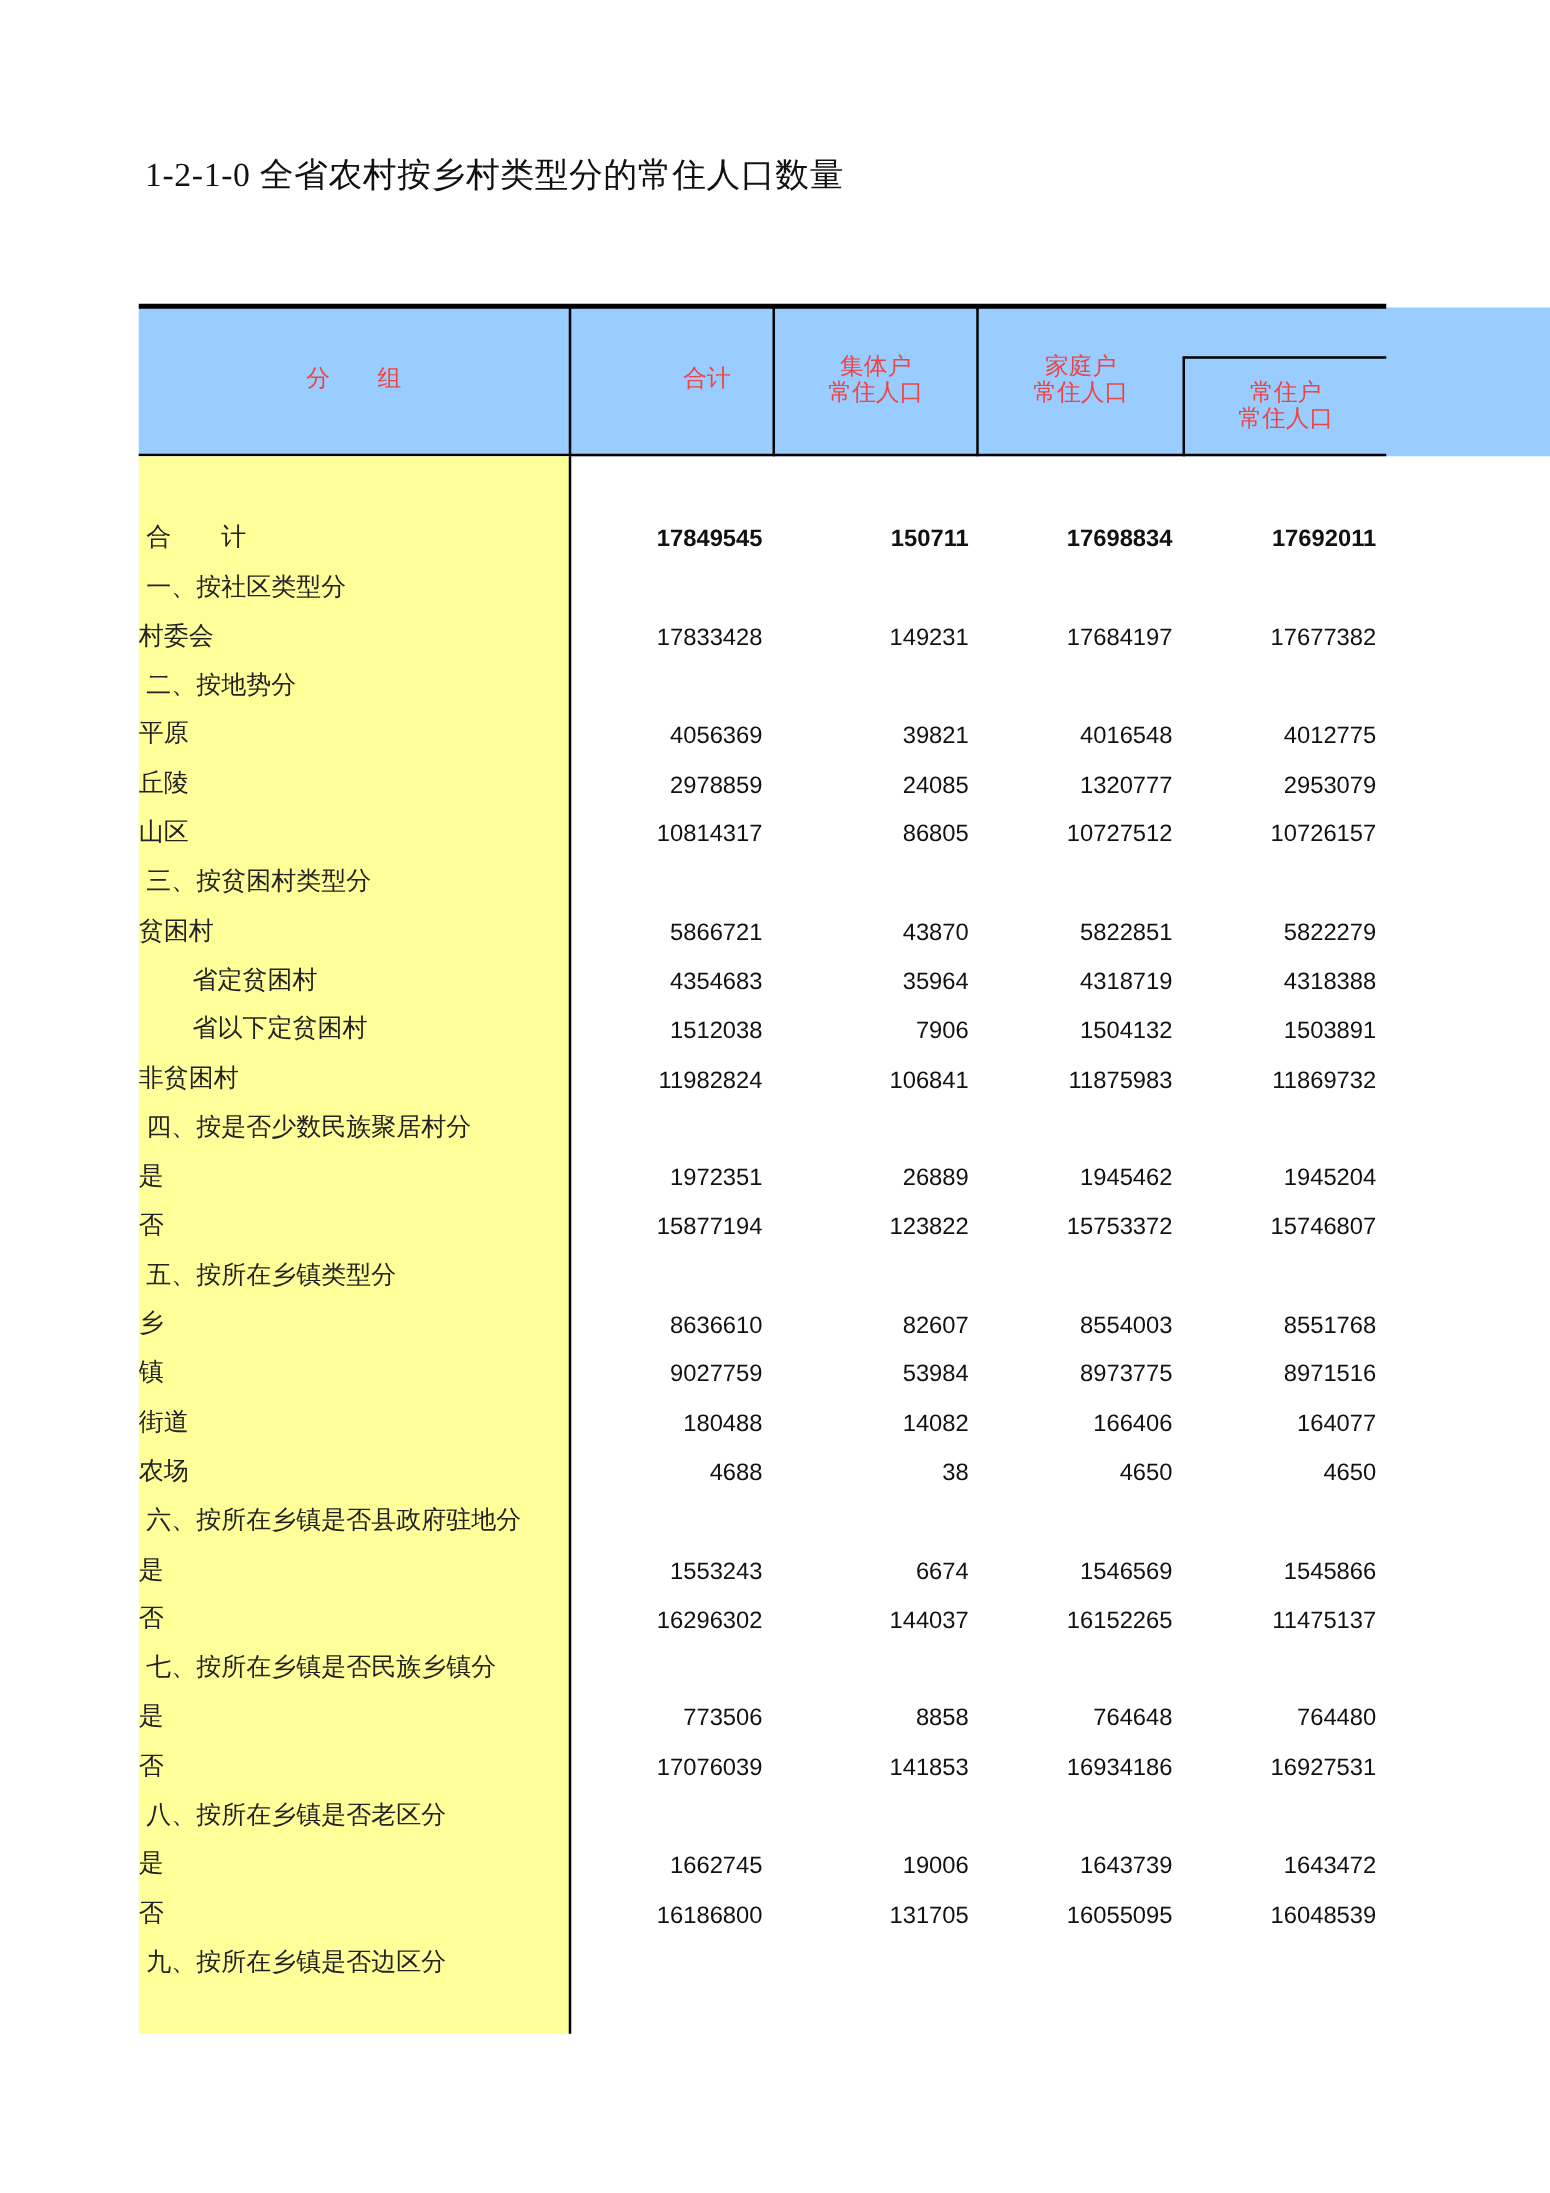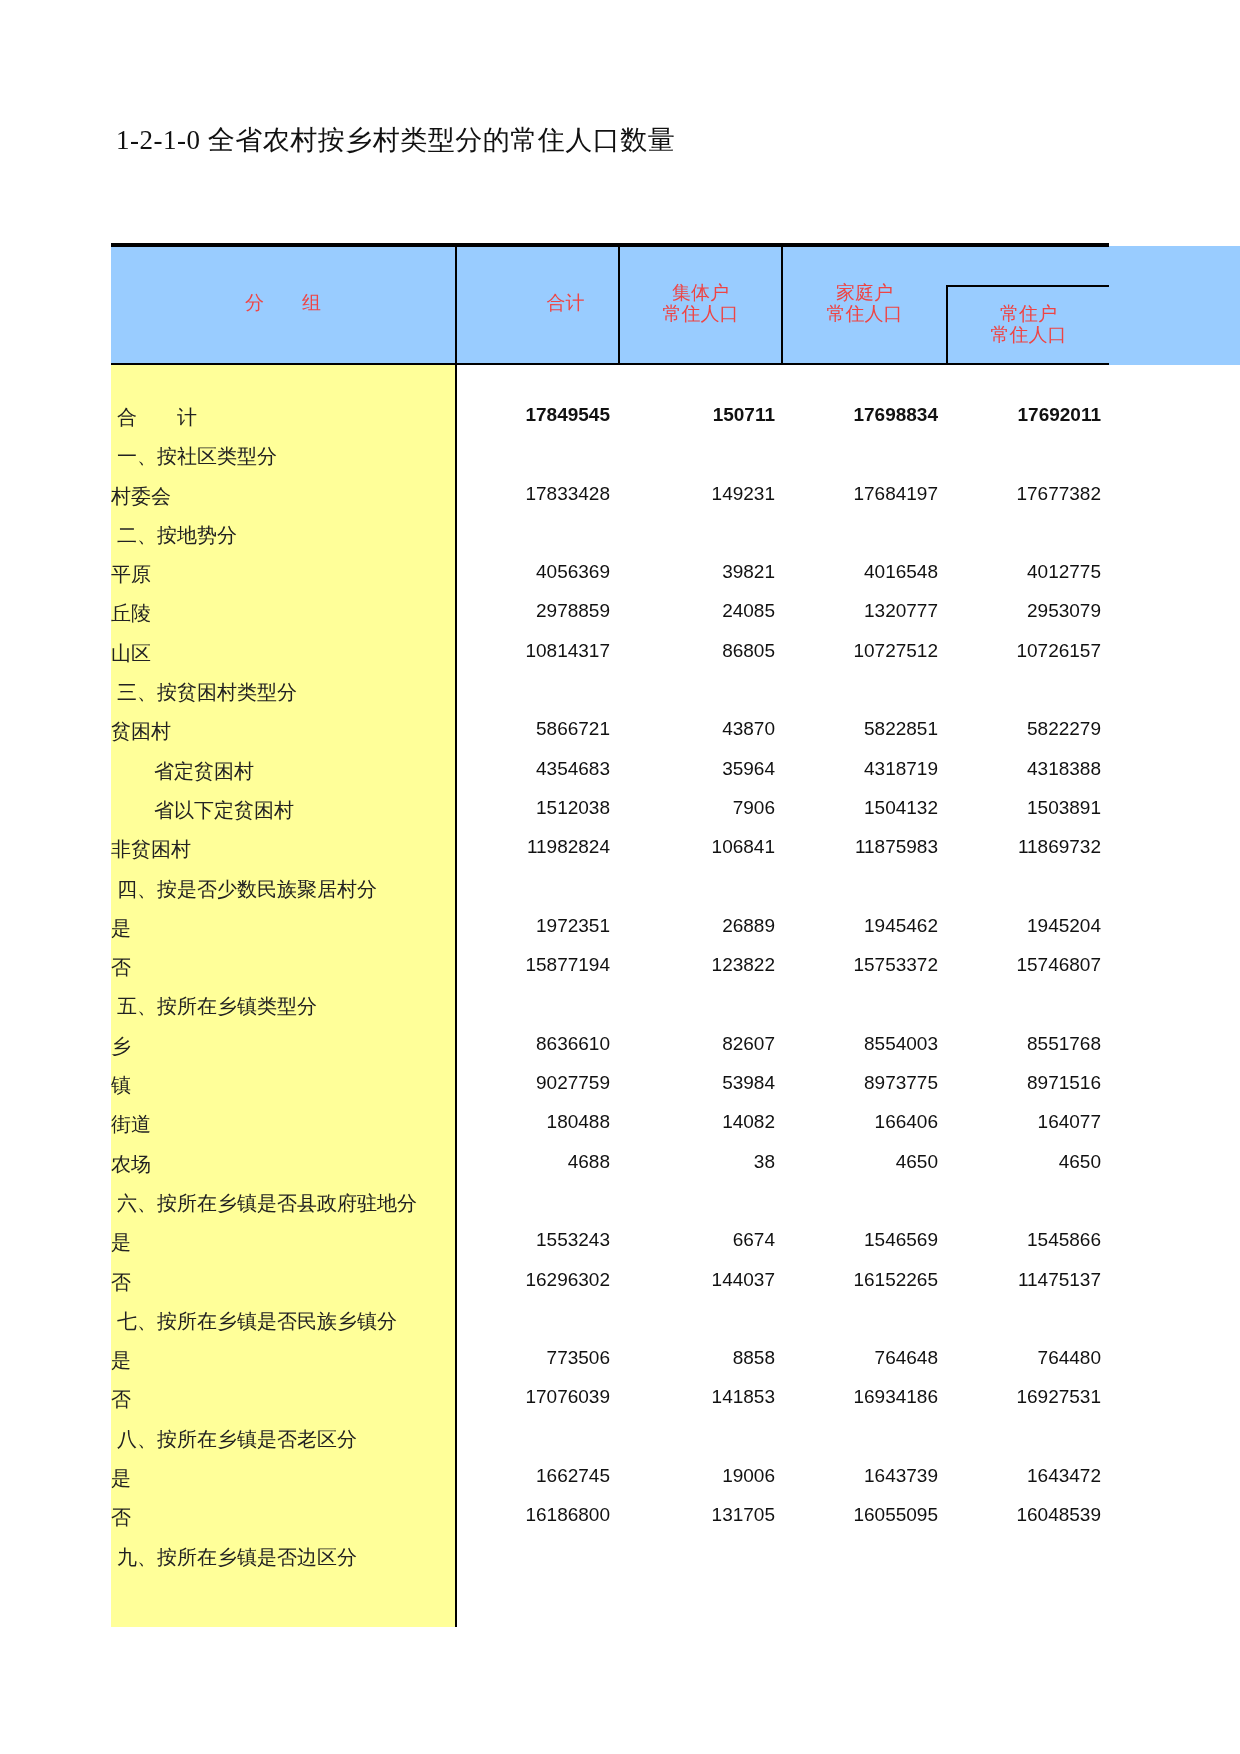--- a/index.html
+++ b/index.html
@@ -80,21 +80,21 @@
     .rows {
       position: absolute;
       left: 111px;
       top: 404px;
       width: 998px;
     }
     .row {
       position: relative;
       height: 39.3px;
       display: flex;
-      align-items: flex-start;
+      align-items: flex-end;
     }
     .row .lbl {
       width: 345px;
       box-sizing: border-box;
       font-size: 20px;
       white-space: nowrap;
       font-family: "DejaVu Serif", "Liberation Serif", serif;
       color: #222;
     }
     .row.l0 .lbl { padding-left: 6px; }

